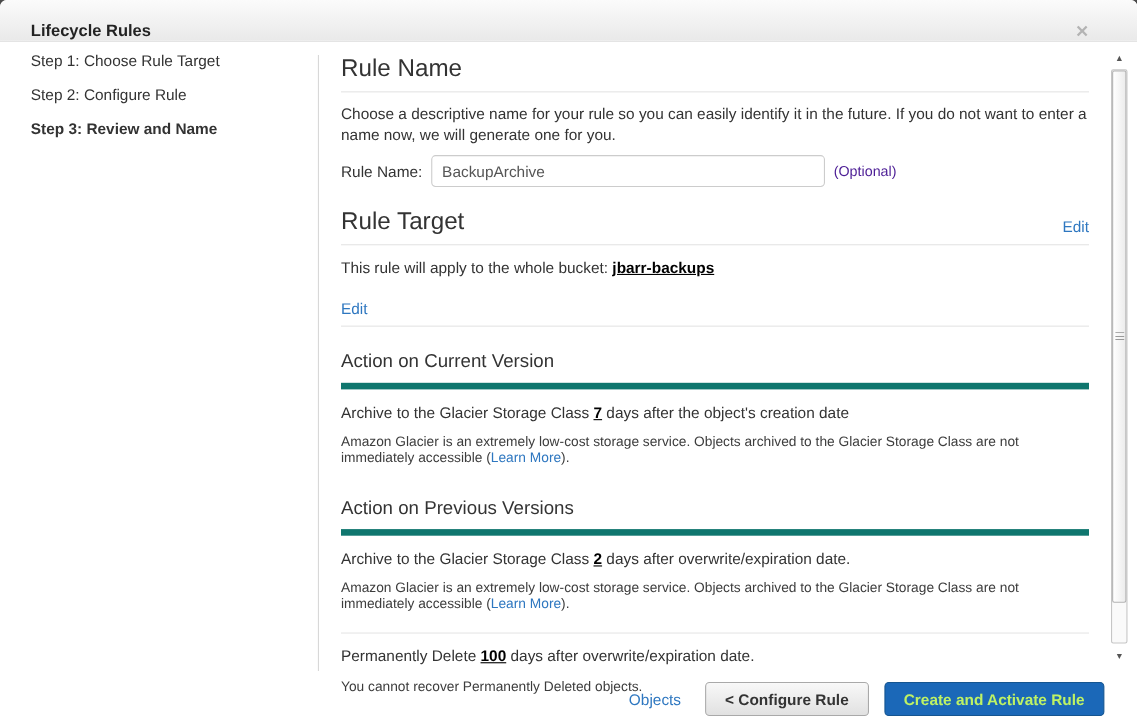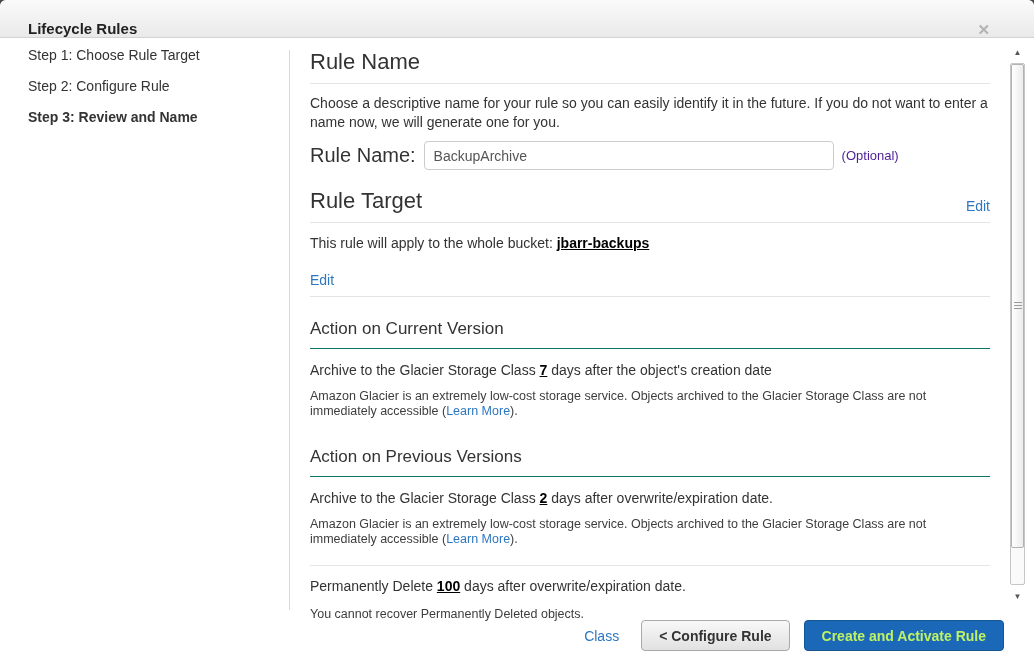--- a/index.html
+++ b/index.html
@@ -45,27 +45,27 @@
     color: #333;
   }
   .section-head {
     display: flex; justify-content: space-between; align-items: flex-end;
     border-bottom: 1px solid #e4e4e4; padding-bottom: 8px;
   }
   .section-head .h1 { font-size: 22px; font-weight: 400; color: #333; line-height: 26px; text-align: right; }
   .edit-link { font-size: 14px; color: #2e77c0; text-decoration: none; cursor: pointer; }
   .sub-head {
     font-size: 17px; font-weight: 400; color: #333; line-height: 20px;
-    border-bottom: 1px solid #0f766e; padding-bottom: 9px;
+    border-bottom: 6px solid #0f766e; padding-bottom: 9px;
   }
   .desc { font-size: 14px; line-height: 19px; margin-top: 10px; }
   .name-row { display: flex; align-items: center; margin-top: 9px; }
-  .name-label { font-size: 20px; color: #333; margin-right: 8px; }
+  .name-label { font-size: 14px; color: #333; margin-right: 8px; }
   .name-input {
-    width: 410px; height: 29px;
+    width: 358px; height: 29px;
     border: 1px solid #ccc; border-radius: 4px;
     padding: 0 9px; font-size: 14px; color: #555;
     font-family: "Liberation Sans", sans-serif;
     outline: none;
   }
   .optional { font-size: 13px; color: #4c1d95; margin-left: 8px; }
   .body-line { font-size: 14px; line-height: 17px; }
   .orange { color: #000000; font-weight: bold; text-decoration: underline; }
   .note { font-size: 12.5px; line-height: 15px; color: #3d3d3d; max-width: 628px; }
   .link { color: #2e77c0; text-decoration: none; cursor: pointer; }
@@ -196,18 +196,18 @@
     <div class="sb-btn sb-up">▲</div>
     <div class="sb-track">
       <div class="sb-thumb">
         <div class="sb-grip"></div>
       </div>
     </div>
     <div class="sb-btn sb-down">▼</div>
   </div>
 
   <div class="footer">
-    <span class="cancel-link">Class</span>
+    <span class="cancel-link">Objects</span>
     <button class="btn btn-secondary">&lt; Configure Rule</button>
     <button class="btn btn-primary">Create and Activate Rule</button>
   </div>
 
 </div>
 
 </body></html>

